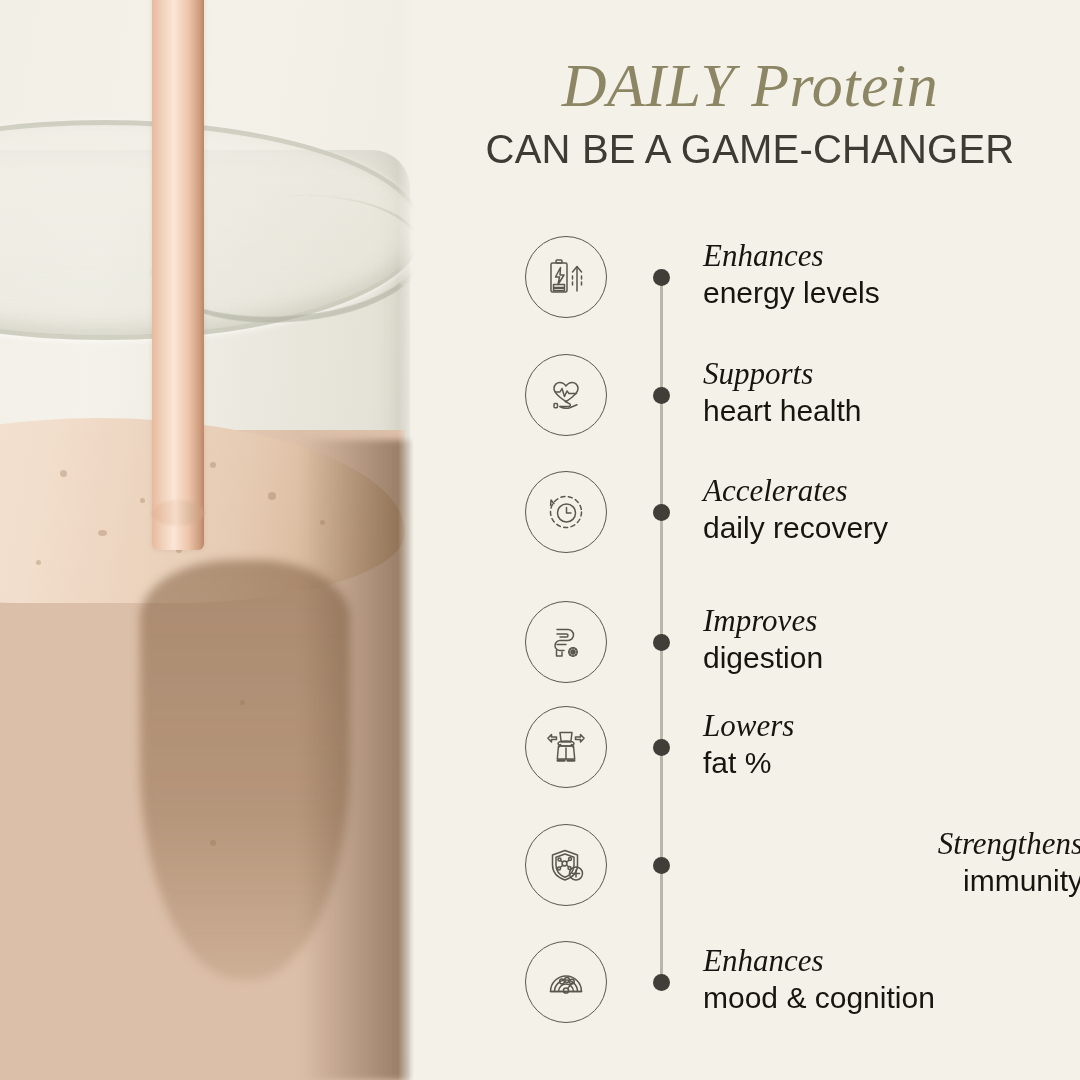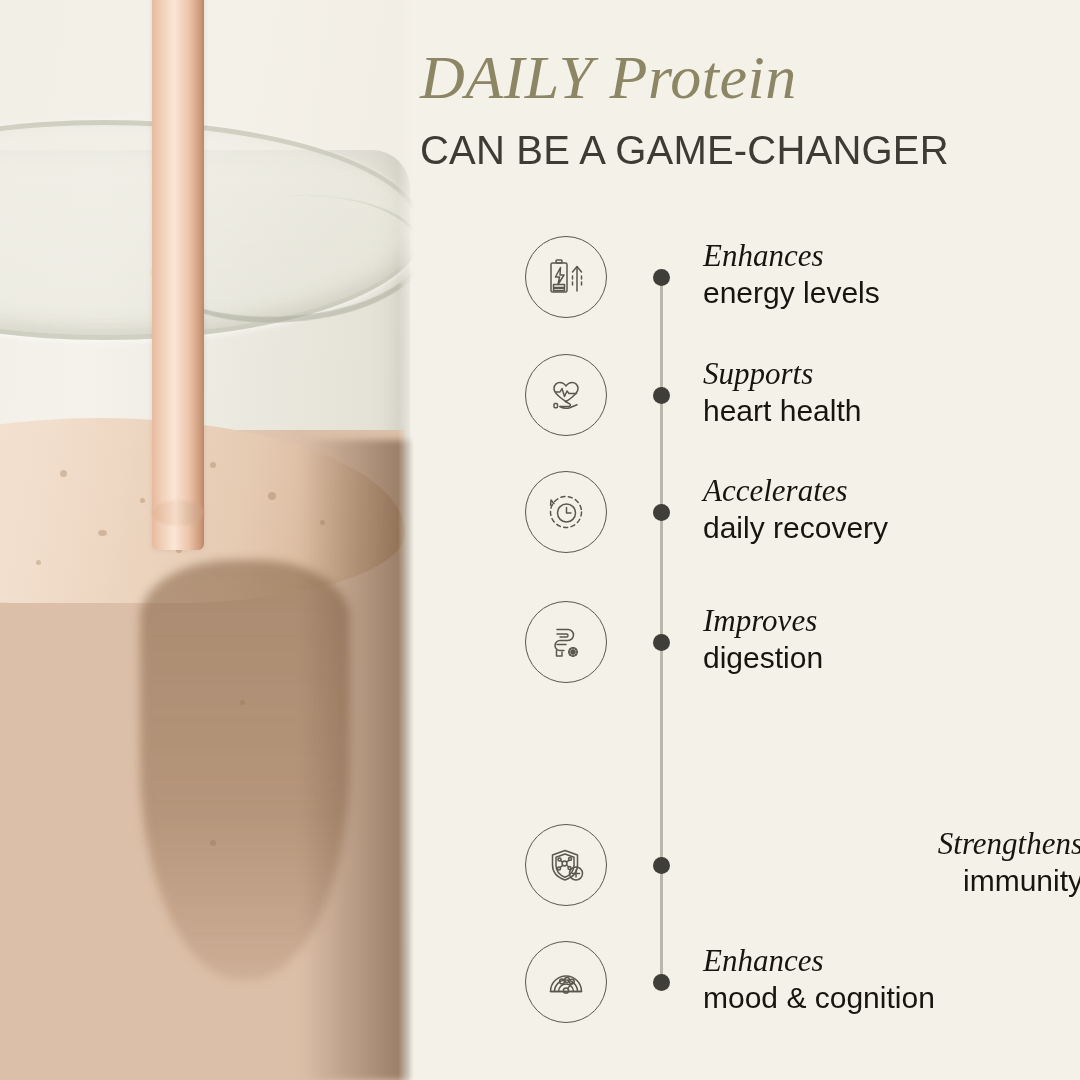--- a/index.html
+++ b/index.html
@@ -95,33 +95,33 @@
     filter:blur(1px);
   }
   .photo-edge{
     position:absolute;right:0;top:0;width:22px;height:1080px;
     background:linear-gradient(90deg, rgba(244,241,233,0), #F4F1E9 75%);
   }
 
   
   .content{position:absolute;left:420px;top:0;width:660px;height:1080px;}
 
-  .heading{position:absolute;left:0;top:46px;width:660px;text-align:left;}
+  .heading{position:absolute;left:0;top:54px;width:660px;text-align:center;}
   .title-script{
     font-family:"Liberation Serif", serif;
     font-style:italic;
     font-size:62px;
     color:#8C8664;
     letter-spacing:.5px;
     line-height:1;
     white-space:nowrap;
   }
   .title-script .cap{font-size:62px;}
   .subtitle{
-    margin-top:20px;
+    margin-top:11px;
     font-family:"Liberation Sans", sans-serif;
     font-size:40px;
     font-weight:400;
     color:#3C3B34;
     letter-spacing:.2px;
     white-space:nowrap;
   }
 
   
   .timeline{
@@ -267,20 +267,39 @@
             <path d="M30 28.8 v8.4 M25.8 33 h8.4 M27 30 l6 6 M33 30 l-6 6"></path>
           </svg>
         </div>
         <div class="dot" style="top:33px;"></div>
         <div class="txt" style="top:4px;">
           <div class="t1">Improves</div>
           <div class="t2">digestion</div>
         </div>
       </div>
 
+      <div class="row" style="top:706px;">
+        <div class="icon-wrap">
+          <svg width="46" height="46" viewBox="0 0 46 46" fill="none" stroke="#5A574D" stroke-width="1.5" stroke-linecap="round" stroke-linejoin="round">
+            <path d="M17 8.5 h12 l-1.2 9.5 h-9.6 z"></path>
+            <ellipse cx="23" cy="19.5" rx="8" ry="2.6"></ellipse>
+            <path d="M15.5 22 h15 l1.2 13 h-17.4 z"></path>
+            <path d="M23 24 v11"></path>
+            <path d="M14.8 36.5 h6.6 M24.6 36.5 h6.6" stroke-width="2.6"></path>
+            <path d="M13.5 13 h-5 v-2.6 l-3.6 3.9 L8.5 18 v-2.6 h5 z" fill="none"></path>
+            <path d="M32.5 13 h5 v-2.6 l3.6 3.9 L37.5 18 v-2.6 h-5 z" fill="none"></path>
+            <path d="M17.5 20.5 l-1.8 2.8 M28.5 20.5 l1.8 2.8"></path>
+          </svg>
+        </div>
+        <div class="dot" style="top:33px;"></div>
+        <div class="txt" style="top:4px;">
+          <div class="t1">Lowers</div>
+          <div class="t2">fat %</div>
+        </div>
+      </div>
 
       <div class="row" style="top:824px;text-align:right;">
         <div class="icon-wrap">
           <svg width="46" height="46" viewBox="0 0 46 46" fill="none" stroke="#5A574D" stroke-width="1.5" stroke-linecap="round" stroke-linejoin="round">
             <path d="M22 8.5 L9.5 13 v10 c0 7.5 5.5 12.6 12.5 15 7 -2.4 12.5 -7.5 12.5 -15 V13 z"></path>
             <path d="M22 12 L13 15.2 v8 c0 5.8 4 10 9 12 5 -2 9 -6.2 9 -12 v-8 z"></path>
             <circle cx="21.5" cy="21.5" r="2.4"></circle>
             <circle cx="16.5" cy="17.5" r="1.5"></circle>
             <circle cx="27" cy="17" r="1.5"></circle>
             <circle cx="16" cy="26.5" r="1.5"></circle>

